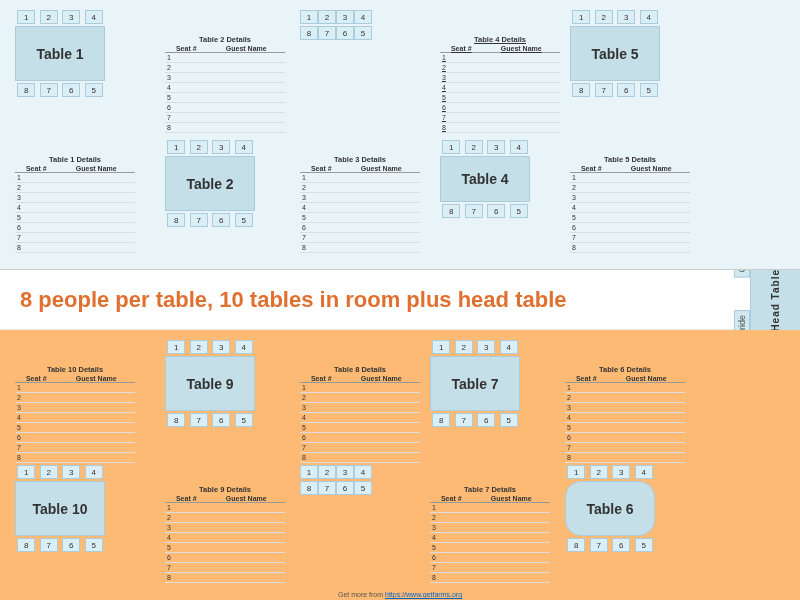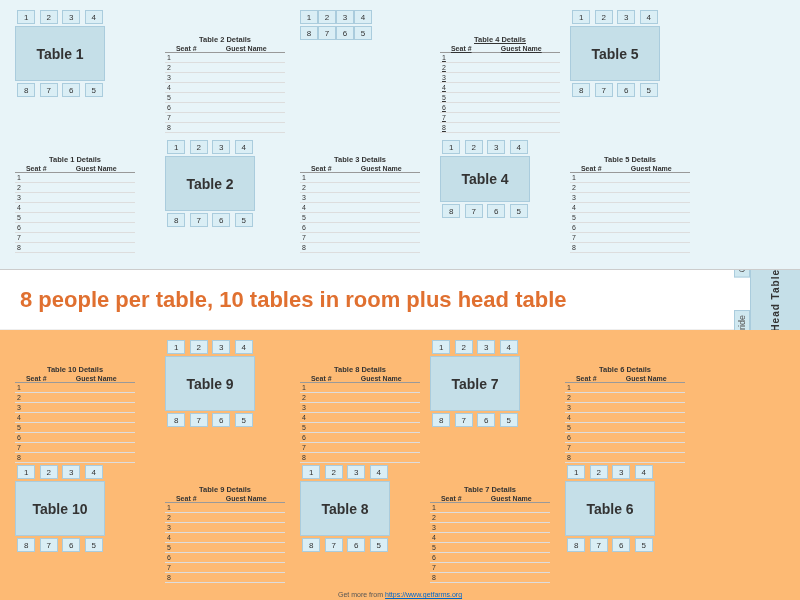--- a/index.html
+++ b/index.html
@@ -671,21 +671,20 @@
     </table>
   </div>
 
   <div class="table-widget" style="left:300px; top:135px;">
     <div class="seats-row" style="margin-bottom:2px;">
       <div class="seat">1</div>
       <div class="seat">2</div>
       <div class="seat">3</div>
       <div class="seat">4</div>
     </div>
-    <div class="table-box" style="width:90px;height:55px;">Table 8</div>
     <div class="seats-row" style="margin-top:2px;">
       <div class="seat">8</div>
       <div class="seat">7</div>
       <div class="seat">6</div>
       <div class="seat">5</div>
     </div>
   </div>
 
   <div class="table-widget" style="left:430px; top:10px;">
     <div class="seats-row" style="margin-bottom:2px;">
@@ -795,21 +794,21 @@
     </table>
   </div>
 
   <div class="table-widget" style="left:565px; top:135px;">
     <div class="seats-row" style="margin-bottom:2px;">
       <div class="seat">1</div>
       <div class="seat">2</div>
       <div class="seat">3</div>
       <div class="seat">4</div>
     </div>
-    <div class="table-box" style="width:90px;height:55px;">Table 6</div>
+    <div class="table-box" style="width:90px;height:55px;border-radius:16px;">Table 6</div>
     <div class="seats-row" style="margin-top:2px;">
       <div class="seat">8</div>
       <div class="seat">7</div>
       <div class="seat">6</div>
       <div class="seat">5</div>
     </div>
   </div>
 
   <div class="footer-text">
     Get more from <a href="#">https://www.getfarms.org</a>

